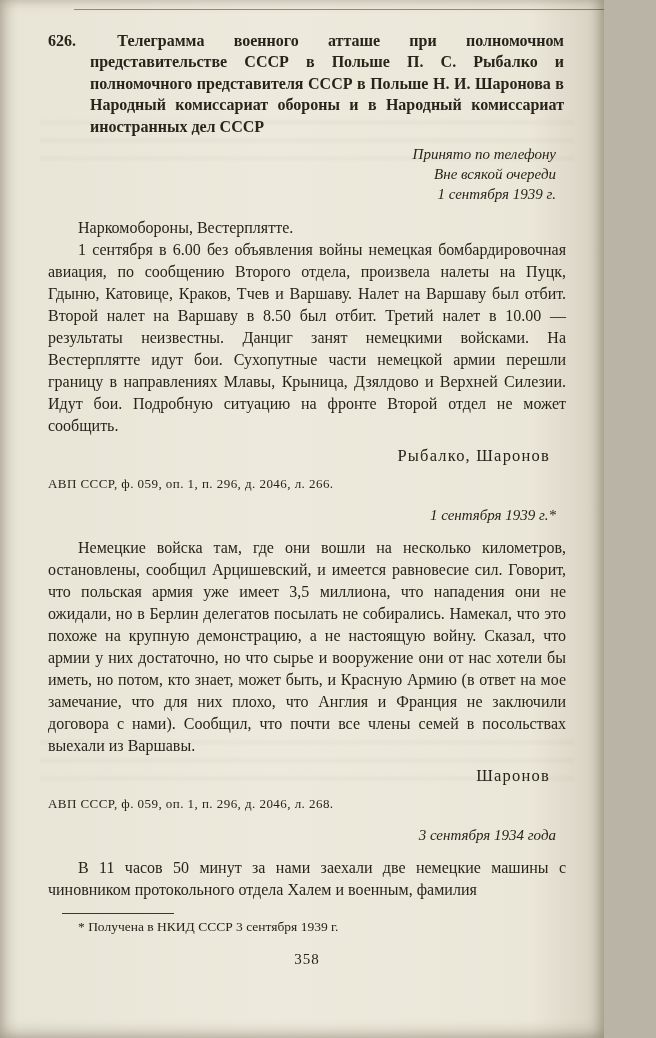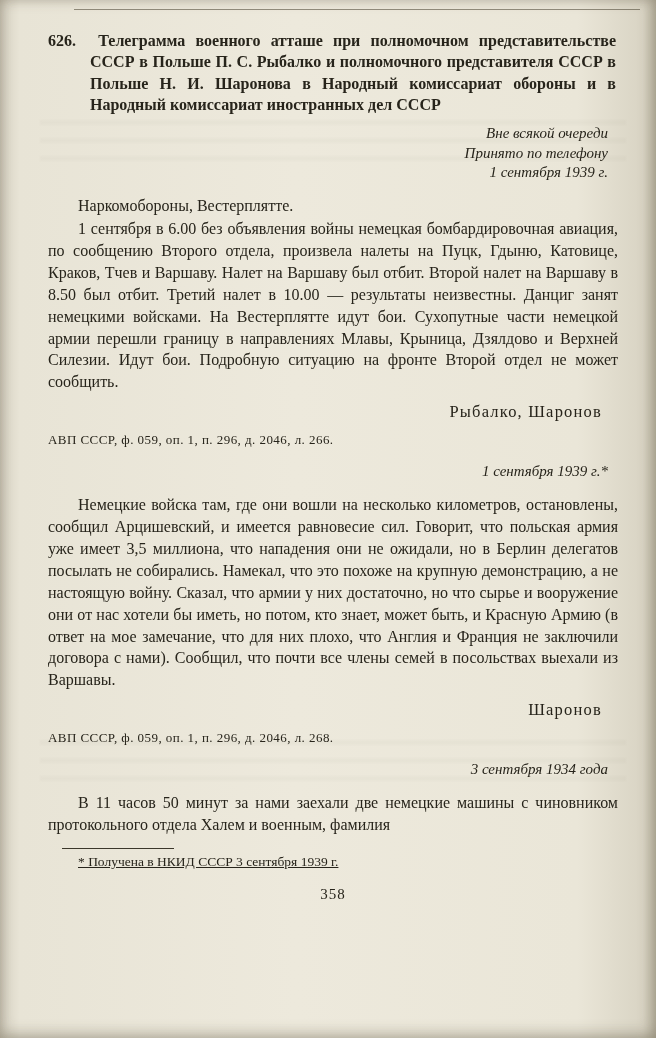--- a/index.html
+++ b/index.html
@@ -2,21 +2,21 @@
 <html><head>
 <meta charset="utf-8">
 <style>
   html, body {
     margin: 0;
     padding: 0;
     background: #b9b4a5;
   }
   .page {
     position: relative;
-    width: 656px;
+    width: 604px;
     height: 1038px;
     margin: 0;
     box-sizing: border-box;
     padding: 30px 38px 0 48px;
     background: linear-gradient(90deg, #d6d1c2 0%, #e8e4d6 3%, #ede9dc 45%, #eae6d8 88%, #d9d4c4 98%, #c9c4b2 100%);
     box-shadow: inset -5px 0 14px rgba(80,70,50,.22), inset 0 -6px 14px rgba(80,70,50,.18), inset 3px 0 8px rgba(80,70,50,.10);
     overflow: hidden;
     font-family: "Liberation Serif", "DejaVu Serif", serif;
     color: #27241b;
   }
@@ -77,21 +77,20 @@
   .footnote { margin-top: 12px; }
   .footnote-rule {
     width: 112px;
     height: 1px;
     background: #3b372b;
     margin: 0 0 5px 14px;
   }
   .footnote-text {
     font-size: 13.5px;
     padding-left: 30px;
-    text-decoration: underline;
   }
   .page-number {
     text-align: center;
     font-size: 15px;
     margin-top: 16px;
     letter-spacing: 1px;
   }
 </style>
 </head>
 <body>
@@ -101,22 +100,22 @@
   <div class="scan-top-line"></div>
   <div class="bleed" style="top:120px"></div>
   <div class="bleed" style="top:740px"></div>
 
   <article class="doc">
     <div class="doc-heading">
       <span class="doc-number">626.</span>
       <span class="doc-title">Телеграмма военного атташе при полномочном представительстве СССР в Польше П. С. Рыбалко и полномочного представителя СССР в Польше Н. И. Шаронова в Народный комиссариат обороны и в Народный комиссариат иностранных дел СССР</span>
     </div>
     <div class="dateline">
+      <div>Принято по телефону</div>
       <div>Вне всякой очереди</div>
-      <div>Принято по телефону</div>
       <div>1 сентября 1939 г.</div>
     </div>
     <p class="para">Наркомобороны, Вестерплятте.</p>
     <p class="para">1 сентября в 6.00 без объявления войны немецкая бомбардировочная авиация, по сообщению Второго отдела, произвела налеты на Пуцк, Гдыню, Катовице, Краков, Тчев и Варшаву. Налет на Варшаву был отбит. Второй налет на Варшаву в 8.50 был отбит. Третий налет в 10.00 — результаты неизвестны. Данциг занят немецкими войсками. На Вестерплятте идут бои. Сухопутные части немецкой армии перешли границу в направлениях Млавы, Крыница, Дзялдово и Верхней Силезии. Идут бои. Подробную ситуацию на фронте Второй отдел не может сообщить.</p>
     <div class="signature">Рыбалко, Шаронов</div>
     <div class="source">АВП СССР, ф. 059, оп. 1, п. 296, д. 2046, л. 266.</div>
   </article>
 
   <article class="doc">
     <div class="dateline">

